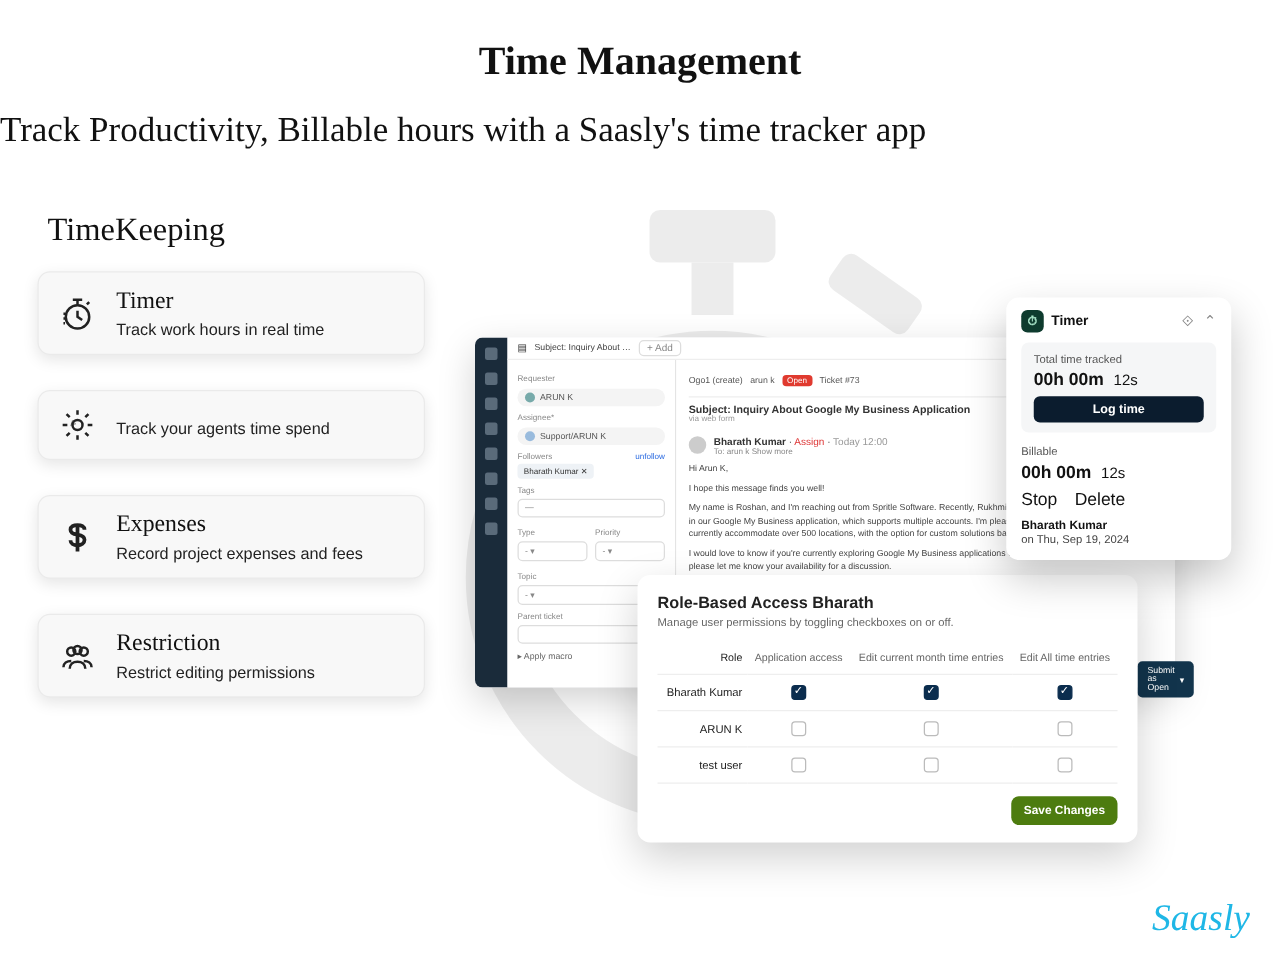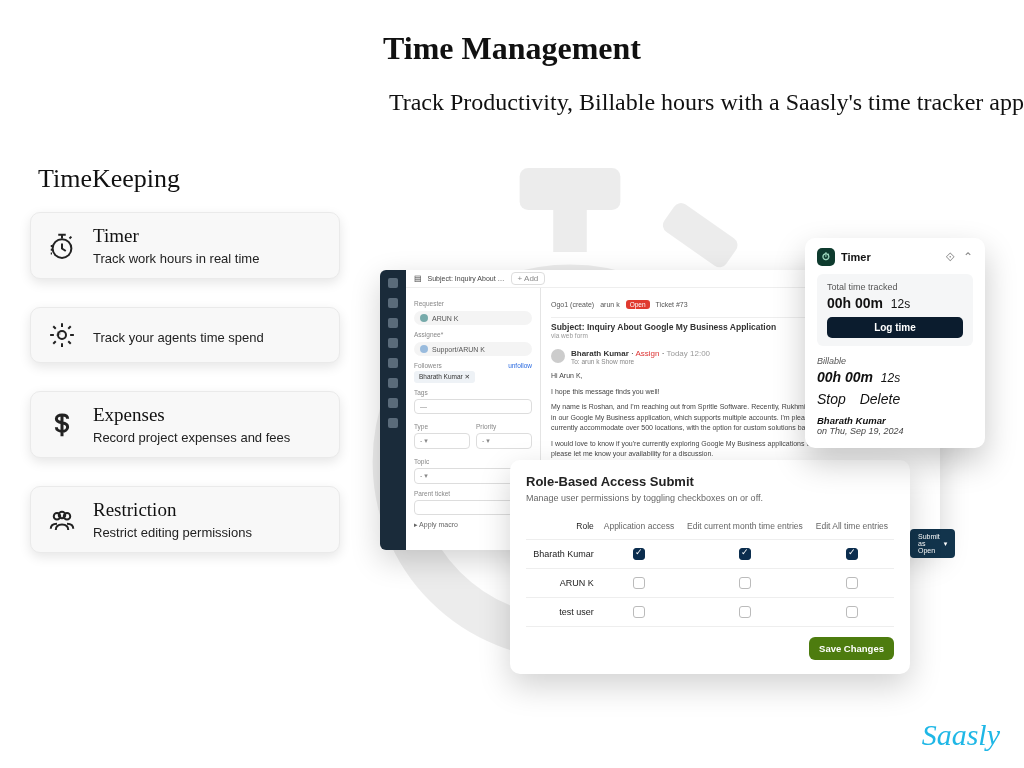--- a/index.html
+++ b/index.html
@@ -2,21 +2,21 @@
 <html><head>
 <meta charset="utf-8">
 <style>
   * { box-sizing: border-box; margin: 0; padding: 0; }
   body {
     width: 1024px; height: 768px;
     font-family: Georgia, 'Times New Roman', serif;
     background: #fff; color: #111; position: relative; overflow: hidden;
   }
   .page-title { text-align: center; font-size: 32px; font-weight: 600; margin-top: 30px; }
-  .page-subtitle { text-align: right; font-size: 24px; margin-top: 22px; font-weight: 500; }
+  .page-subtitle { text-align: left; font-size: 28px; margin-top: 22px; font-weight: 500; }
   .section-title { font-size: 26px; margin: 48px 0 18px 38px; font-weight: 500;}
   .cards { display: flex; flex-direction: column; gap: 28px; margin-left: 30px; width: 310px; }
   .card {
     display: flex; align-items: center; gap: 16px;
     background: #f8f8f8; border: 1px solid #eaeaea; border-radius: 10px;
     padding: 12px 16px; box-shadow: 0 4px 12px rgba(0,0,0,0.10);
   }
   .card .icon { width: 30px; height: 30px; flex: 0 0 30px; color: #222; display:flex; align-items:center; justify-content:center;}
   .card .icon svg { width: 100%; height: 100%; }
   .card-title { font-size: 19px; font-weight: 500; }
@@ -88,21 +88,21 @@
   .timer-head { display:flex; align-items:center; justify-content:space-between; margin-bottom:8px;}
   .timer-head .left { display:flex; align-items:center; gap:6px; font-weight:600; font-size:11px;}
   .timer-head .appicon { width:18px; height:18px; border-radius:5px; background:#0e3b2e; display:flex; align-items:center; justify-content:center;}
   .timer-head .appicon::after{ content:"⏱"; color:#a7e3c7; font-size:10px;}
   .timer-head .right { display:flex; gap:8px; color:#888; font-size:12px;}
   .t-box { background:#f5f6f7; border-radius:6px; padding:8px 10px; }
   .t-label { color:#555; font-size:9px; }
   .t-time { font-weight:700; font-size:14px; margin:3px 0 6px;}
   .t-time .sec { font-weight:400; font-size:12px;}
   .t-log { background:#0b1c2e; color:#fff; text-align:center; border-radius:5px; padding:5px 0; font-size:10px; font-weight:600;}
-  .t-section { margin-top:10px;font-style:italic; }
+  .t-section { margin-top:10px; }
   .t-actions { margin-top:4px; font-size:14px; }
   .t-actions span { margin-right:10px; }
   .t-user { margin-top:8px; font-size:9.5px; font-weight:700;}
   .t-date { font-size:9px; color:#444; }
 
   .brand {
     position:absolute; right:24px; bottom:16px;
     font-family: 'Brush Script MT', cursive; font-size:30px; color:#1fb7e6; font-style:italic;
   }
 </style>
@@ -255,21 +255,21 @@
         </div>
       </div>
     </div>
   </div>
 
   <div style="position:absolute; left:530px; top:255px;">
     <span class="btn-dark"><span>Submit as Open</span> ▾</span>
   </div>
 
   <div class="rbac">
-    <h3>Role-Based Access Submit</h3>
+    <h3>Role-Based Access Bharath</h3>
     <div class="sub">Manage user permissions by toggling checkboxes on or off.</div>
     <table class="rbac-t">
       <thead>
           <tr>
         <th>Role</th>
         <th>Application access</th>
         <th>Edit current month time entries</th>
         <th>Edit All time entries</th>
       </tr>
         </thead>

